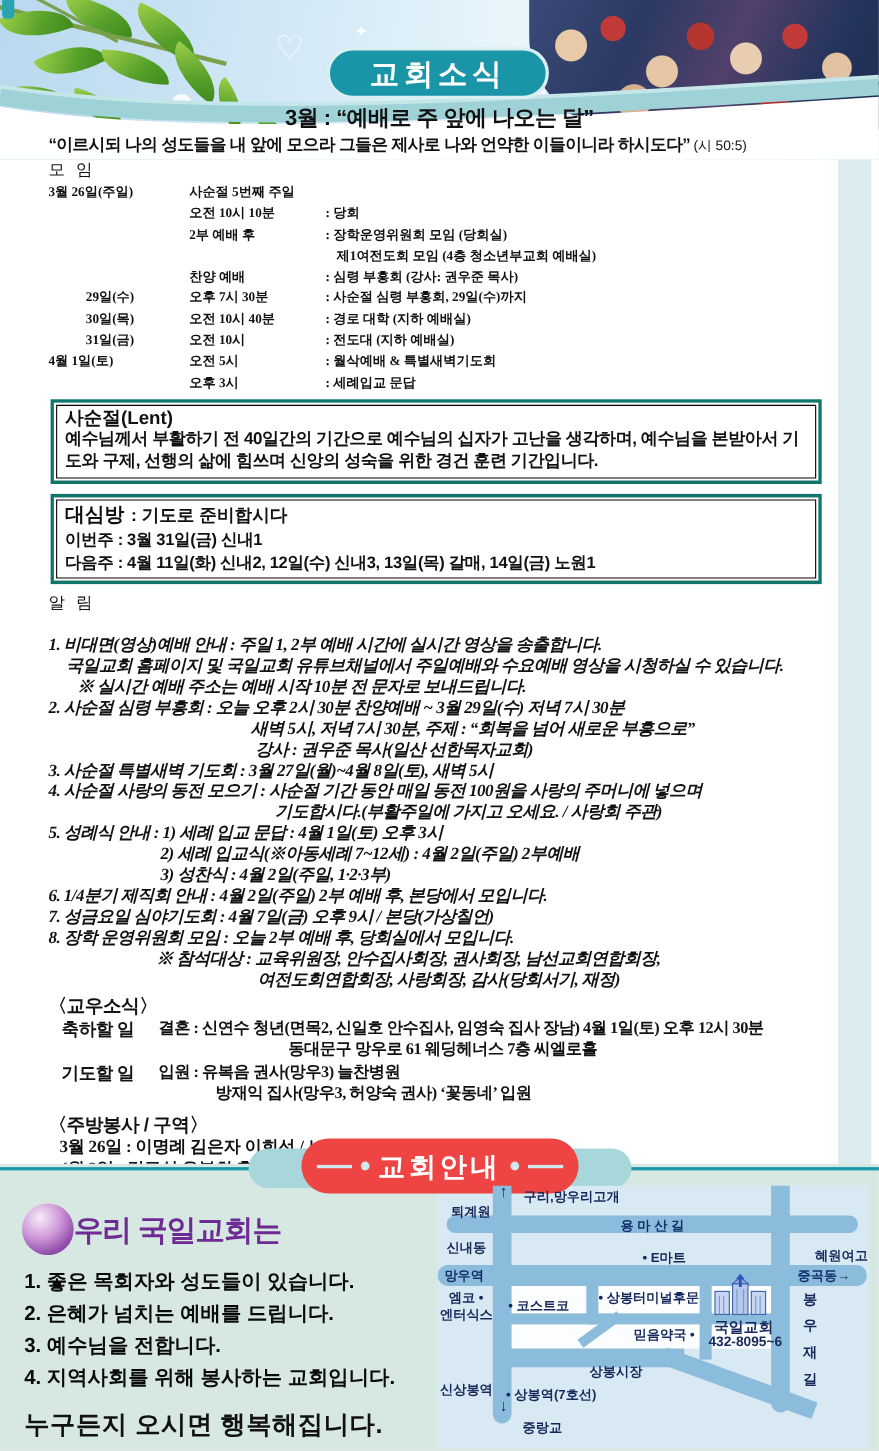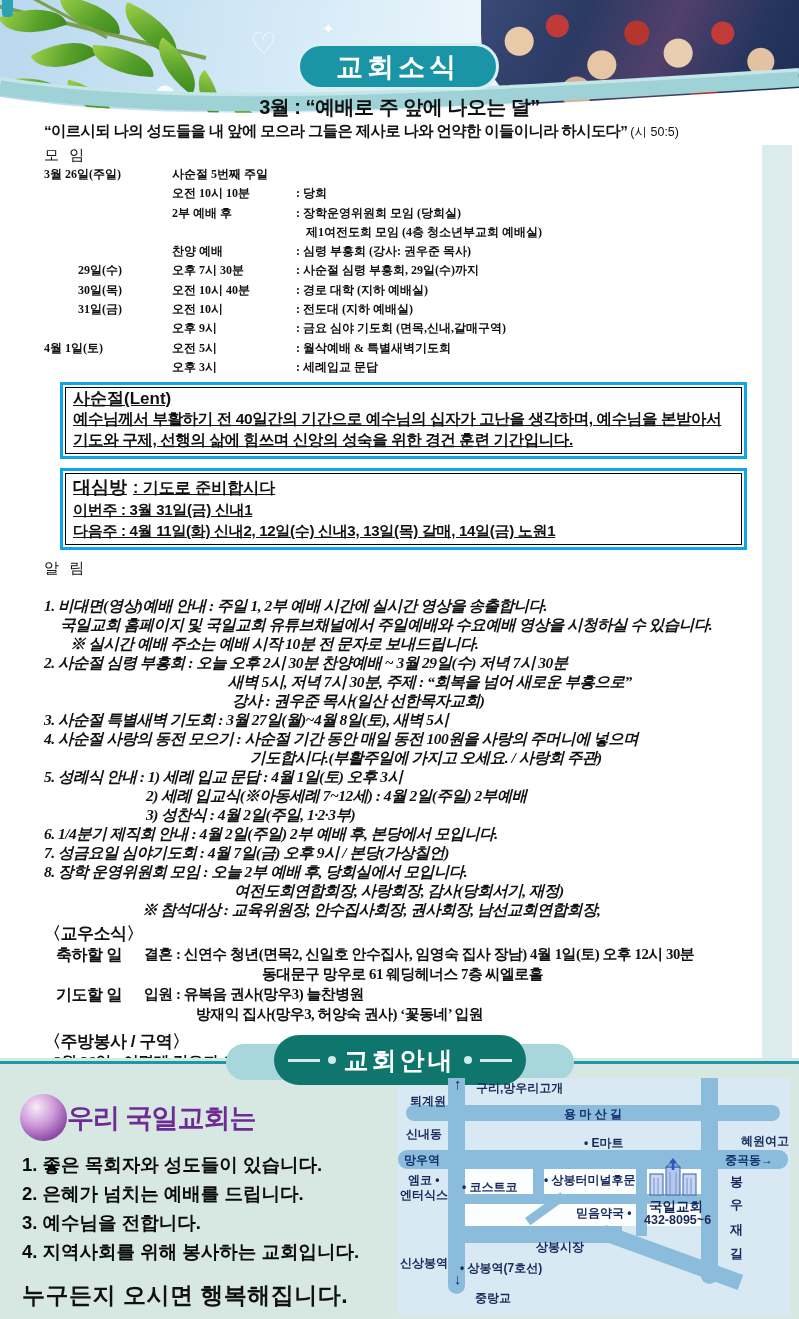--- a/index.html
+++ b/index.html
@@ -46,22 +46,22 @@
   
   .content{position:absolute;left:44px;top:145px;width:731px;z-index:4;}
   .sec-h{font-size:15px;font-weight:400;letter-spacing:3px;margin:0;line-height:20px;}
   .sched-row{display:flex;line-height:19.3px;font-family:"Liberation Serif",serif;
     font-size:12px;font-weight:600;white-space:nowrap;}
   .col-date{width:128px;flex:none;}
   .col-date.sub{padding-left:34px;box-sizing:border-box;}
   .col-time{width:124px;flex:none;}
   .col-desc{flex:1;}
   .col-desc.cont{padding-left:10px;}
-  .box{border:3px solid #0ea5e9;box-shadow:inset 0 0 0 2px #fff, inset 0 0 0 3px #000;
-    padding:4px 10px 6px;margin:5px 28px 0 16px;text-decoration:underline;}
+  .box{border:3px solid #0f766e;box-shadow:inset 0 0 0 2px #fff, inset 0 0 0 3px #000;
+    padding:4px 10px 6px;margin:5px 28px 0 2px;}
   .box-title{font-size:17px;font-weight:800;line-height:20px;}
   .lent-body{font-size:15.5px;font-weight:700;line-height:20.5px;letter-spacing:-.4px;}
   .visit-title{font-size:18px;font-weight:800;}
   .visit-sub{font-size:16px;font-weight:700;margin-left:6px;text-align:center;}
   .visit-line{font-size:15px;font-weight:700;line-height:21px;white-space:nowrap;letter-spacing:-.3px;}
   .notice-wrap{margin-top:18px;font-style:italic;}
   .notice-line{font-family:"Liberation Serif",serif;font-size:15.5px;font-weight:600;
     line-height:19px;letter-spacing:-.5px;white-space:nowrap;}
   .news-h{font-size:17px;font-weight:800;margin:4px 0 0;line-height:21px;letter-spacing:-.5px;}
   .news-row{display:flex;margin-top:1px;}
@@ -74,21 +74,21 @@
     line-height:20.5px;padding-left:10px;letter-spacing:-.2px;white-space:nowrap;}
   .right-strip{position:absolute;left:762px;top:145px;width:30px;height:913px;
     background:#dcecee;z-index:3;}
 
   
   .bottom{position:absolute;left:0;top:1058px;width:799px;height:261px;background:#d7e8e3;z-index:6;}
   .rule{position:absolute;left:0;top:3px;width:100%;height:3px;background:#1d98a8;}
   .gb-light{position:absolute;left:50%;transform:translateX(-50%);top:-14px;width:348px;height:36px;
     border-radius:18px;background:#a7d7db;}
   .gb-pill{position:absolute;left:50%;transform:translateX(-50%);top:-23px;width:252px;height:50px;
-    border-radius:25px;background:#0f766e;display:flex;align-items:center;justify-content:center;
+    border-radius:25px;background:#ef4444;display:flex;align-items:center;justify-content:center;
     gap:8px;color:#fff;z-index:2;}
   .gb-seg{width:32px;height:3px;background:#cfe9ec;}
   .gb-dot{width:8px;height:8px;border-radius:50%;background:#cfe9ec;}
   .gb-text{font-size:25px;font-weight:800;letter-spacing:3px;}
   .sphere{position:absolute;left:20px;top:36px;width:47px;height:47px;border-radius:50%;
     background:radial-gradient(circle at 35% 28%, #f6ecf8, #cf9ad8 40%, #8d4aa8 75%, #6d2b8c);}
   .intro-title{position:absolute;left:67px;top:42px;font-size:27px;font-weight:800;
     color:#6d2b93;letter-spacing:-1px;}
   .points{position:absolute;left:22px;top:92px;font-size:18.5px;font-weight:800;
     line-height:29px;color:#0a0a0a;}
@@ -184,25 +184,20 @@
         </div>
         <div class="sched-row">
           <span class="col-date sub">30일(목)</span>
           <span class="col-time">오전 10시 40분</span>
           <span class="col-desc">: 경로 대학 (지하 예배실)</span>
         </div>
         <div class="sched-row">
           <span class="col-date sub">31일(금)</span>
           <span class="col-time">오전 10시</span>
           <span class="col-desc">: 전도대 (지하 예배실)</span>
-        </div>
-        <div class="sched-row">
-          <span class="col-date"></span>
-          <span class="col-time">오후 9시</span>
-          <span class="col-desc">: 금요 심야 기도회 (면목,신내,갈매구역)</span>
         </div>
         <div class="sched-row">
           <span class="col-date">4월  1일(토)</span>
           <span class="col-time">오전 5시</span>
           <span class="col-desc">: 월삭예배 &amp; 특별새벽기도회</span>
         </div>
         <div class="sched-row">
           <span class="col-date"></span>
           <span class="col-time">오후 3시</span>
           <span class="col-desc">: 세례입교 문답</span>
@@ -234,22 +229,22 @@
         <div class="notice-line" style="padding-left: 188px;">강사 : 권우준 목사(일산 선한목자교회)</div>
         <div class="notice-line" style="padding-left: 0px;">3. 사순절 특별새벽 기도회 : 3월 27일(월)~4월 8일(토), 새벽 5시</div>
         <div class="notice-line" style="padding-left: 0px;">4. 사순절 사랑의 동전 모으기 : 사순절 기간 동안 매일 동전 100원을 사랑의 주머니에 넣으며</div>
         <div class="notice-line" style="padding-left: 206px;">기도합시다.(부활주일에 가지고  오세요. / 사랑회 주관)</div>
         <div class="notice-line" style="padding-left: 0px;">5. 성례식 안내 : 1) 세례 입교 문답 : 4월 1일(토) 오후 3시</div>
         <div class="notice-line" style="padding-left: 102px;">2) 세례 입교식(※아동세례 7~12세) : 4월 2일(주일) 2부예배</div>
         <div class="notice-line" style="padding-left: 102px;">3) 성찬식 : 4월 2일(주일, 1·2·3부)</div>
         <div class="notice-line" style="padding-left: 0px;">6. 1/4분기 제직회 안내 : 4월 2일(주일) 2부 예배 후, 본당에서 모입니다.</div>
         <div class="notice-line" style="padding-left: 0px;">7. 성금요일 심야기도회 : 4월 7일(금) 오후 9시 / 본당(가상칠언)</div>
         <div class="notice-line" style="padding-left: 0px;">8. 장학 운영위원회 모임 : 오늘 2부 예배 후, 당회실에서 모입니다.</div>
+        <div class="notice-line" style="padding-left: 98px;">※ 참석대상 : 교육위원장, 안수집사회장, 권사회장, 남선교회연합회장,</div>
         <div class="notice-line" style="padding-left: 190px;">여전도회연합회장, 사랑회장, 감사(당회서기, 재정)</div>
-        <div class="notice-line" style="padding-left: 98px;">※ 참석대상 : 교육위원장, 안수집사회장, 권사회장, 남선교회연합회장,</div>
       </div>
 
     <h3 class="news-h">〈교우소식〉</h3>
     <div class="news-row">
       <span class="news-label">축하할 일</span>
       <div class="news-lines">
           <div class="news-line" style="padding-left: 0px;">결혼 : 신연수 청년(면목2, 신일호 안수집사, 임영숙 집사 장남) 4월 1일(토) 오후 12시 30분</div>
           <div class="news-line" style="padding-left: 118px;">동대문구 망우로 61 웨딩헤너스 7층 씨엘로홀</div>
         </div>
     </div>

